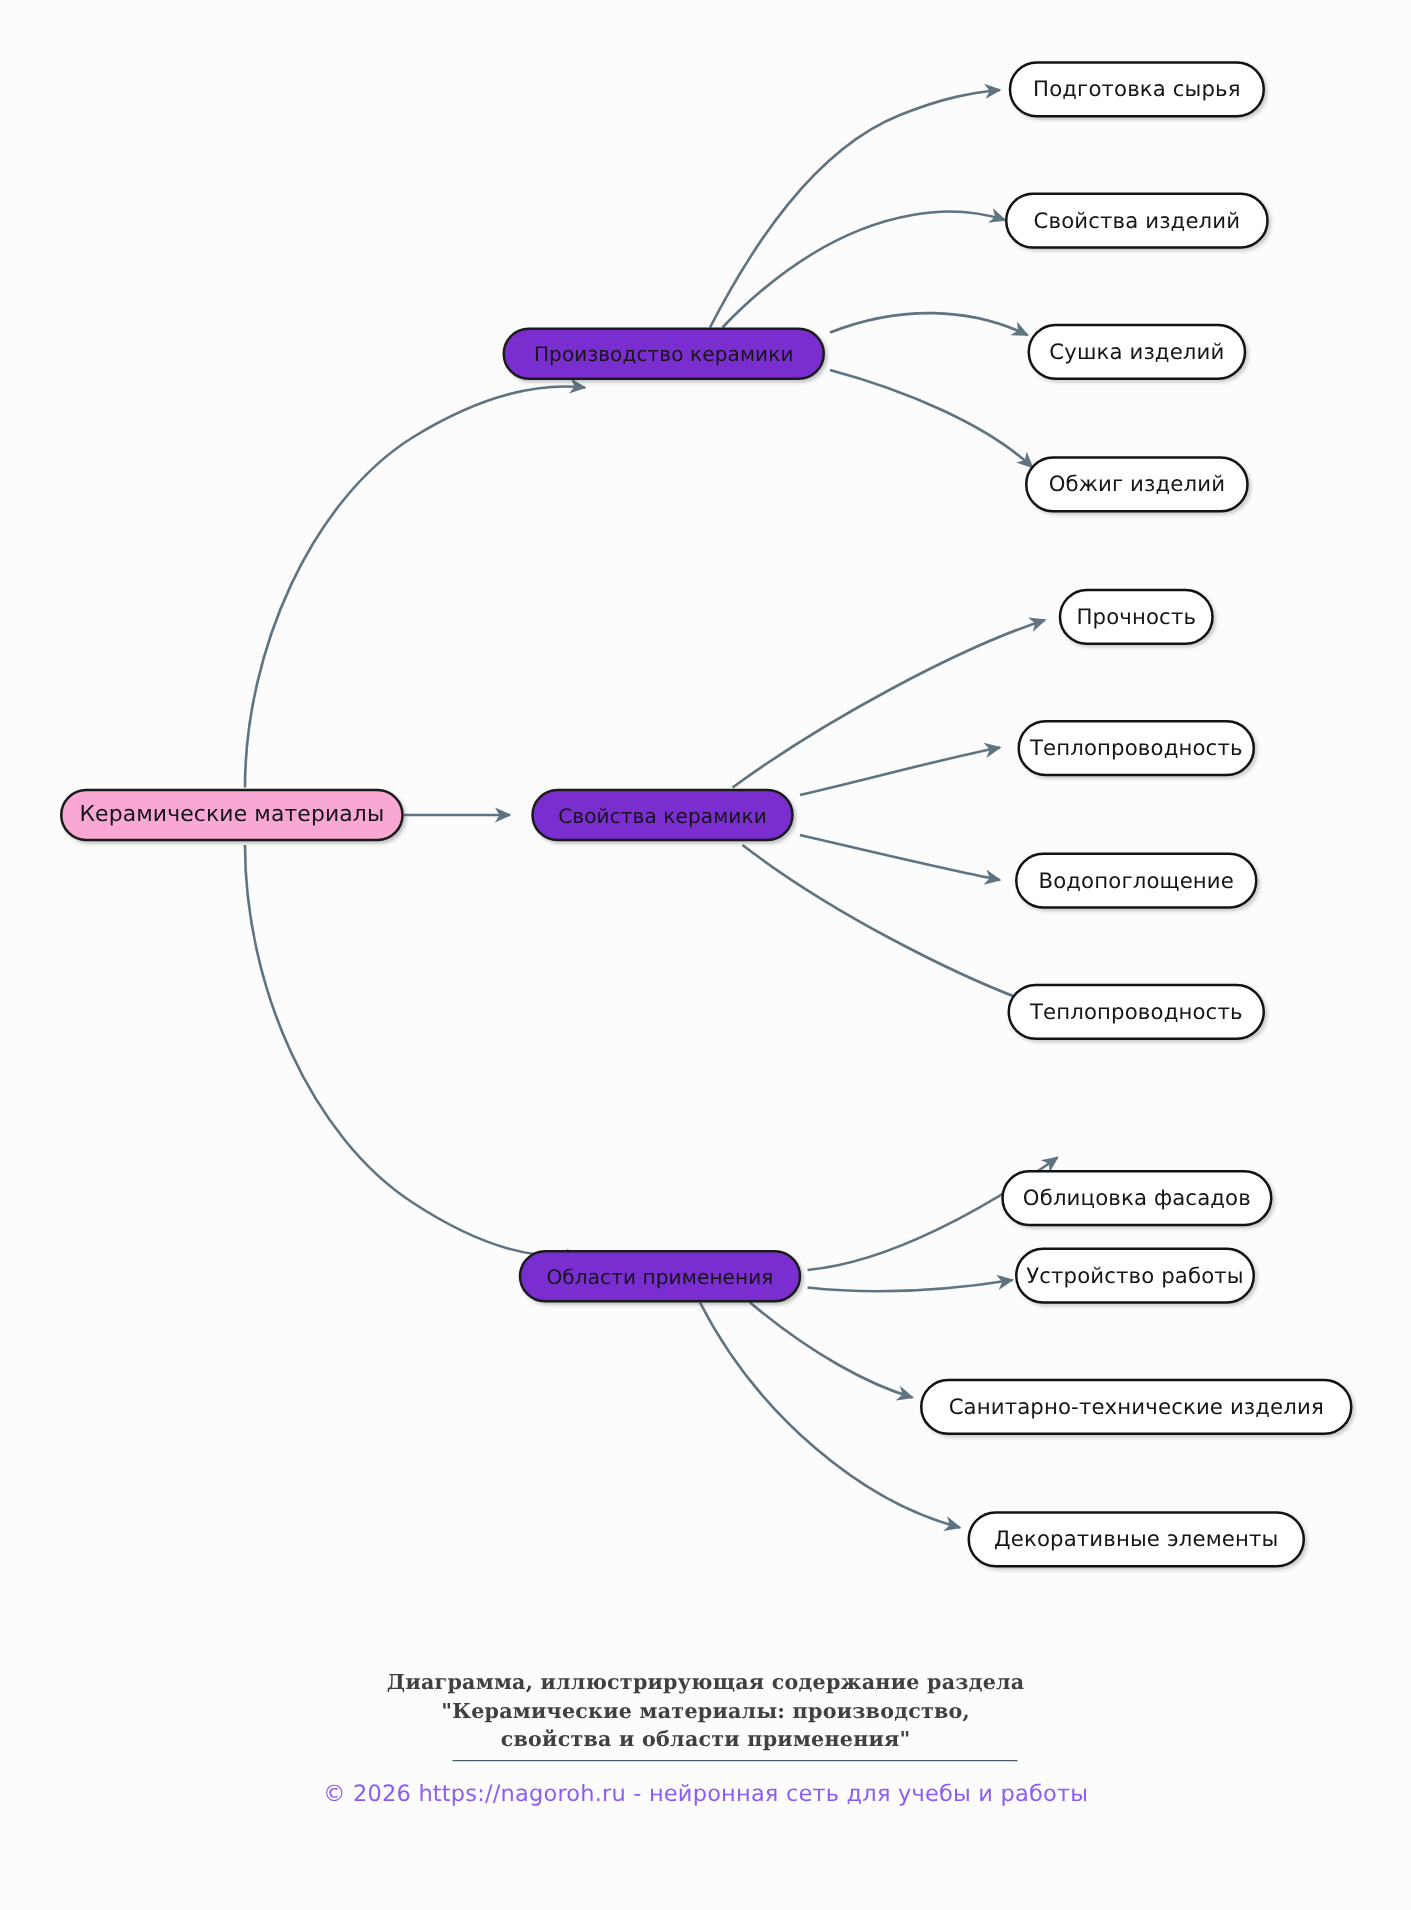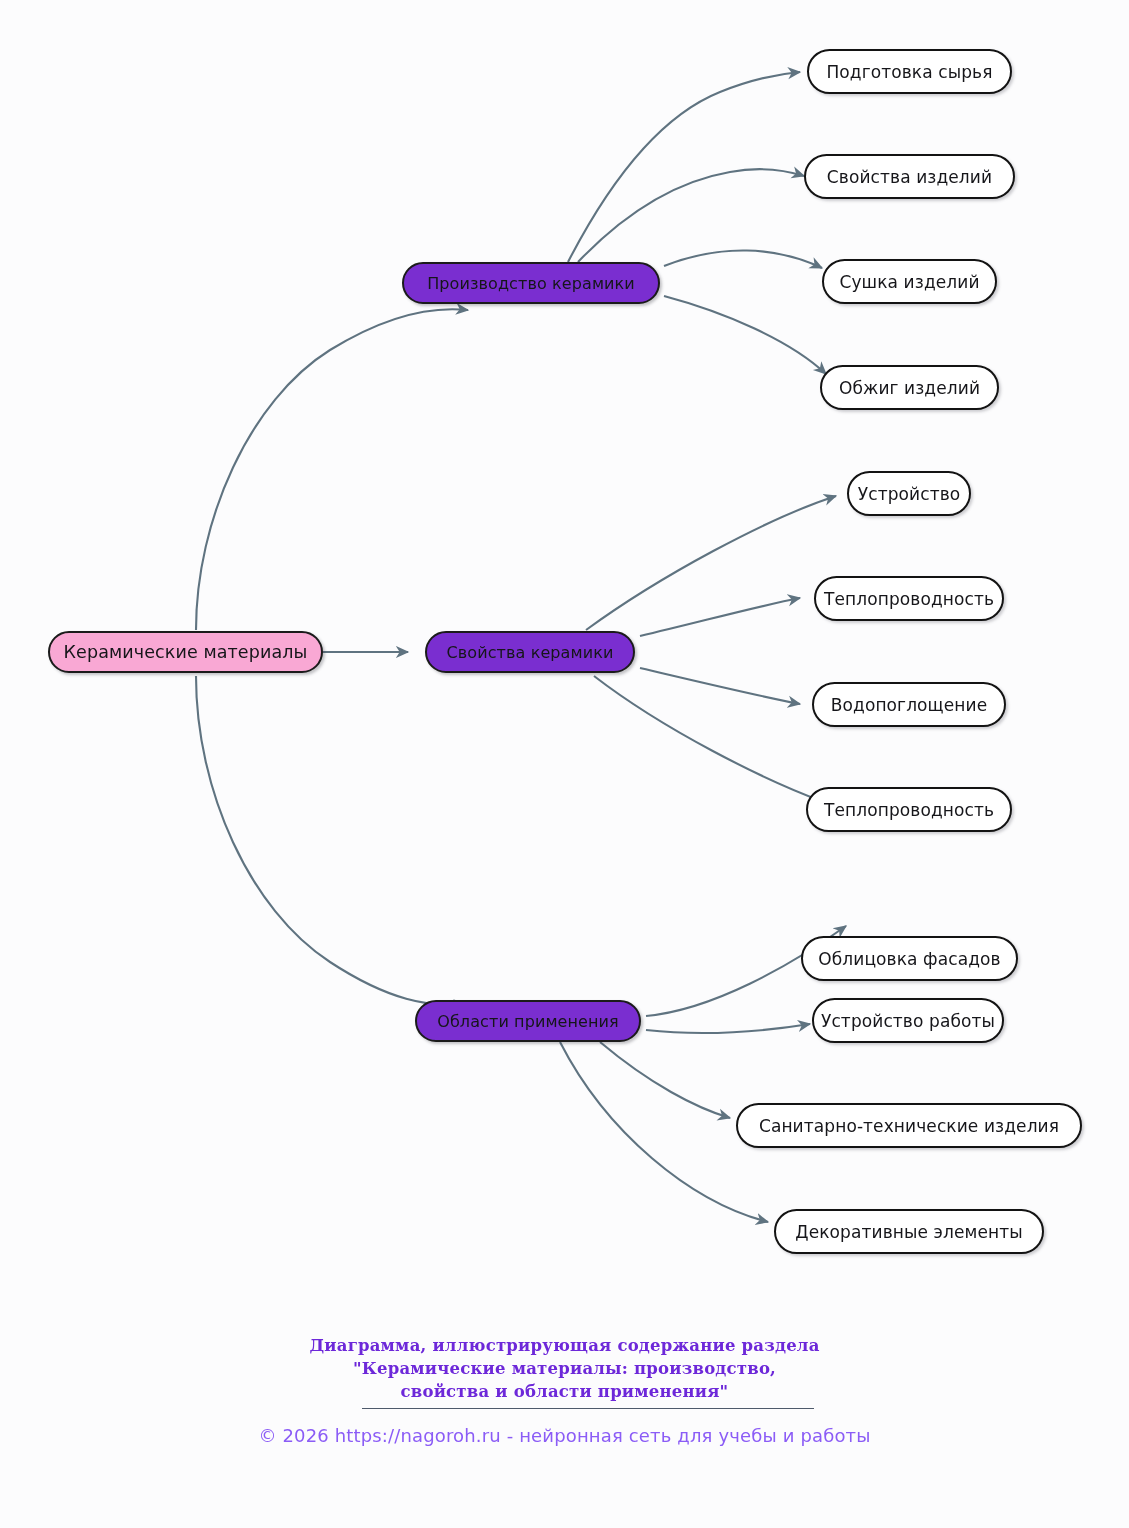--- a/index.html
+++ b/index.html
@@ -69,21 +69,21 @@
     position: absolute;
     left: 0;
     top: 1334px;
     width: 1129px;
     text-align: center;
   }
   .caption-line {
     font-family: "DejaVu Serif", "Liberation Serif", serif;
     font-weight: bold;
     font-size: 16.5px;
-    color: #6d28d9;
+    color: #404040;
     line-height: 23px;
     letter-spacing: 0.2px;
   }
 
   #footer-divider {
     position: absolute;
     left: 362px;
     top: 1408px;
     width: 452px;
     height: 0;
@@ -154,21 +154,21 @@
   </div>
   <div class="node node-leaf" style="left:820px; top:365px; width:179px; height:45px;">
     <span>Обжиг изделий</span>
   </div>
 
   <div class="node node-branch" style="left:425px; top:631px; width:210px; height:42px;text-align:right;">
     <span>Свойства керамики</span>
   </div>
 
   <div class="node node-leaf" style="left:847px; top:471px; width:124px; height:45px;">
-    <span>Устройство</span>
+    <span>Прочность</span>
   </div>
   <div class="node node-leaf" style="left:814px; top:576px; width:190px; height:45px;">
     <span>Теплопроводность</span>
   </div>
   <div class="node node-leaf" style="left:812px; top:682px; width:194px; height:45px;">
     <span>Водопоглощение</span>
   </div>
   <div class="node node-leaf" style="left:806px; top:787px; width:206px; height:45px;">
     <span>Теплопроводность</span>
   </div>

